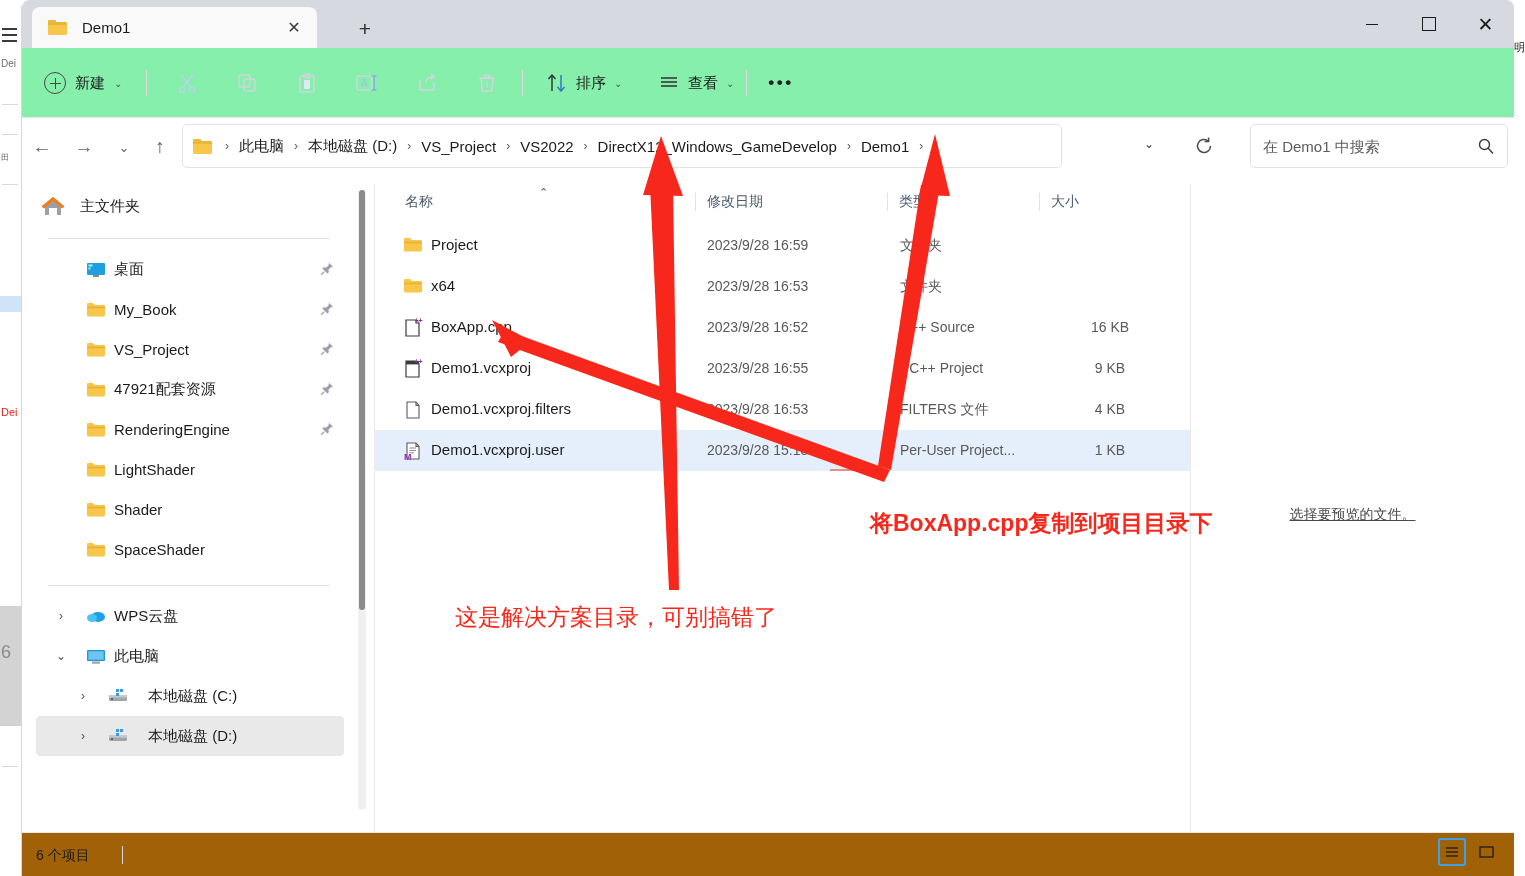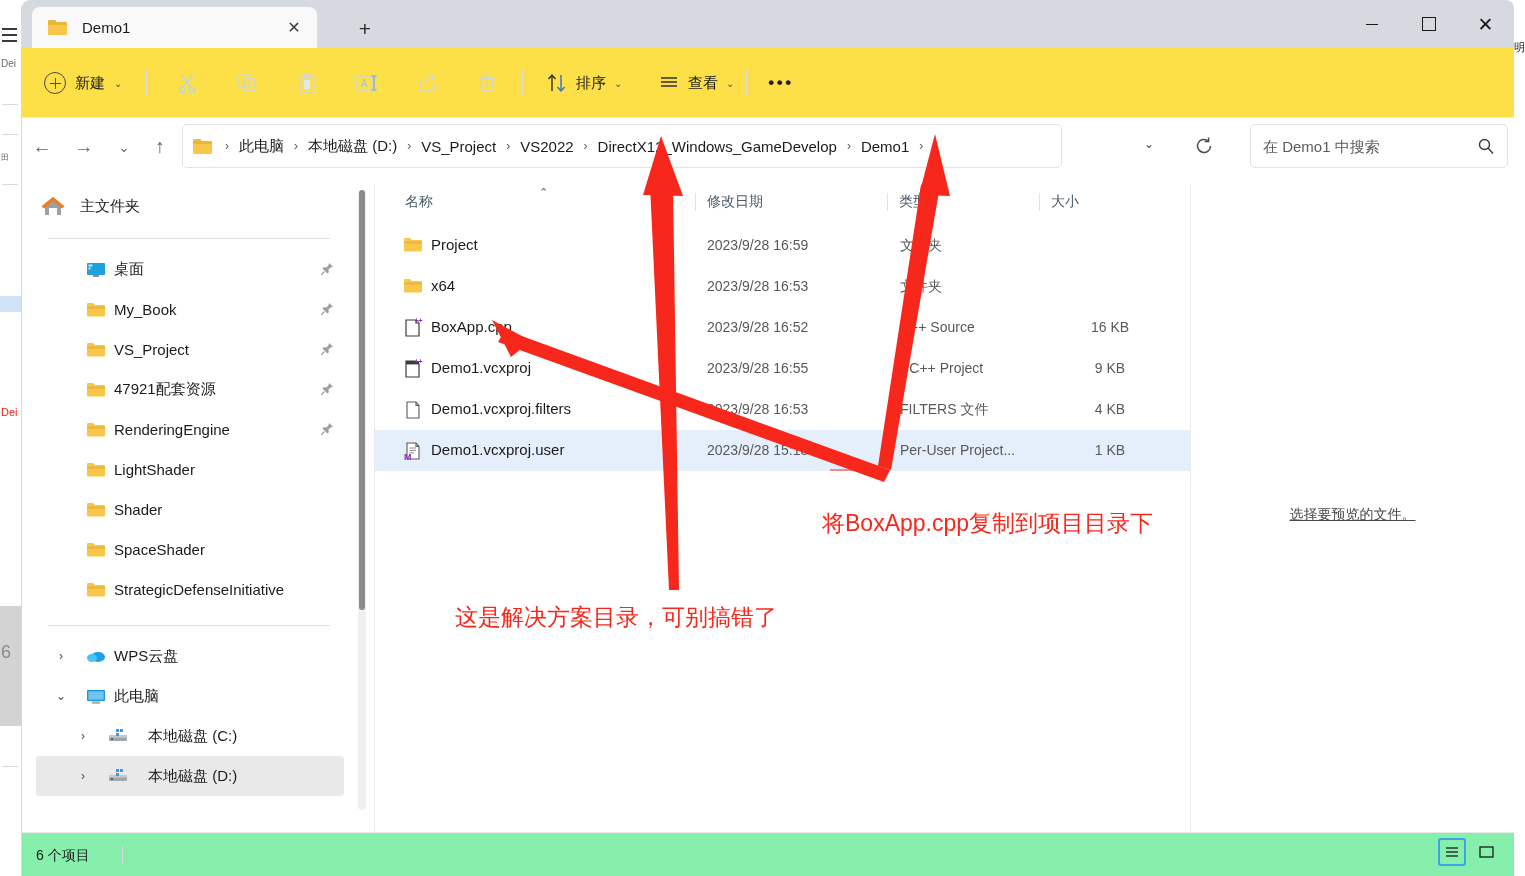--- a/index.html
+++ b/index.html
@@ -85,21 +85,21 @@
     background:#f8c74a; border-radius: 1.5px;
   }
   .folder .lip {
     position:absolute; left:0; top:2.5px; width:19px; height:2.5px;
     background:#e9b63a; border-radius:1.5px 1.5px 0 0;
   }
 
   
   .cmdbar {
     position:absolute; left:0; top:48px; width:1492px; height:70px;
-    background:#fde047; border-bottom:1px solid #e7e7e7;
+    background:#86efac; border-bottom:1px solid #e7e7e7;
   }
   .cmd-new {
     position:absolute; left:10px; top:14px; height:42px; padding:0 12px;
     display:flex; align-items:center; gap:9px; border-radius:5px;
   }
   .cmd-new .plus-circle {
     width:22px; height:22px; border:1.4px solid #4a4a4a; border-radius:50%;
     position:relative;
   }
   .cmd-new .plus-circle::before, .cmd-new .plus-circle::after {
@@ -223,21 +223,21 @@
     background:#ffffff; border-left:1px solid #eaeaea;
   }
   .preview .phint {
     position:absolute; left:0; right:0; top:322px; text-align:center;
     font-size:14px; color:#4a4a4a;text-decoration:underline;
   }
 
   
   .statusbar {
     position:absolute; left:0; top:832px; width:1492px; height:44px;
-    background:#86efac; border-top:1px solid #e7e7e7;
+    background:#a16207; border-top:1px solid #e7e7e7;
   }
   .statusbar .count { position:absolute; left:14px; top:14px; font-size:14px; color:#1b1b1b; }
   .statusbar .vdiv { position:absolute; left:100px; top:13px; width:1px; height:18px; background:#d8d8d8; }
   .viewbtns { position:absolute; right:14px; top:5px; display:flex; gap:6px; }
   .viewbtns .vb {
     width:28px; height:28px; display:flex; align-items:center; justify-content:center;
     border-radius:3px;
   }
   .viewbtns .vb.active { border:2px solid #3ba3e8; }
   .anno-text {
@@ -501,27 +501,20 @@
               </svg></span>
             <span class="label">Shader</span>
           </div>
           <div class="sb-item">
             <span class="ico"><svg width="20" height="17" viewBox="0 0 20 17">
                 <path d="M1 3.2 A1.2 1.2 0 0 1 2.2 2 L7.2 2 L8.8 4 L17.8 4 A1.2 1.2 0 0 1 19 5.2 L19 14.2 A1.2 1.2 0 0 1 17.8 15.4 L2.2 15.4 A1.2 1.2 0 0 1 1 14.2 Z" fill="#f8c74a"></path>
                 <path d="M1 5.6 L19 5.6 L19 7.4 L1 7.4 Z" fill="#e7b23c"></path>
               </svg></span>
             <span class="label">SpaceShader</span>
           </div>
-          <div class="sb-item">
-            <span class="ico"><svg width="20" height="17" viewBox="0 0 20 17">
-                <path d="M1 3.2 A1.2 1.2 0 0 1 2.2 2 L7.2 2 L8.8 4 L17.8 4 A1.2 1.2 0 0 1 19 5.2 L19 14.2 A1.2 1.2 0 0 1 17.8 15.4 L2.2 15.4 A1.2 1.2 0 0 1 1 14.2 Z" fill="#f8c74a"></path>
-                <path d="M1 5.6 L19 5.6 L19 7.4 L1 7.4 Z" fill="#e7b23c"></path>
-              </svg></span>
-            <span class="label">StrategicDefenseInitiative</span>
-          </div>
         </div>
 
       <div class="sb-divider" style="margin-top:16px"></div>
 
       <div id="tree-list">
           <div class="sb-item">
             <span class="expander">›</span>
             <span class="ico"><svg width="20" height="17" viewBox="0 0 20 17">
                 <ellipse cx="12" cy="9" rx="7" ry="5" fill="#1f9fe6"></ellipse>
                 <ellipse cx="6" cy="10" rx="5" ry="4" fill="#49c3f5"></ellipse>
@@ -695,16 +688,16 @@
     </g>
 
     <g>
       <polygon points="505,330 890,470 884,482 498,342" fill="#f8271b"></polygon>
       <polygon points="492,320 531,341 511,357" fill="#f8271b"></polygon>
     </g>
 
     <line x1="884" y1="470" x2="830" y2="470" stroke="#f8271b" stroke-width="1.2"></line>
   </svg>
 
-  <div class="anno-text" style="left:822px; top:508px;">将BoxApp.cpp复制到项目目录下</div>
+  <div class="anno-text" style="left:870px; top:508px;font-weight:bold;">将BoxApp.cpp复制到项目目录下</div>
   <div class="anno-text" style="left:455px; top:602px;">这是解决方案目录，可别搞错了</div>
 
 </div>
 
 </body></html>

